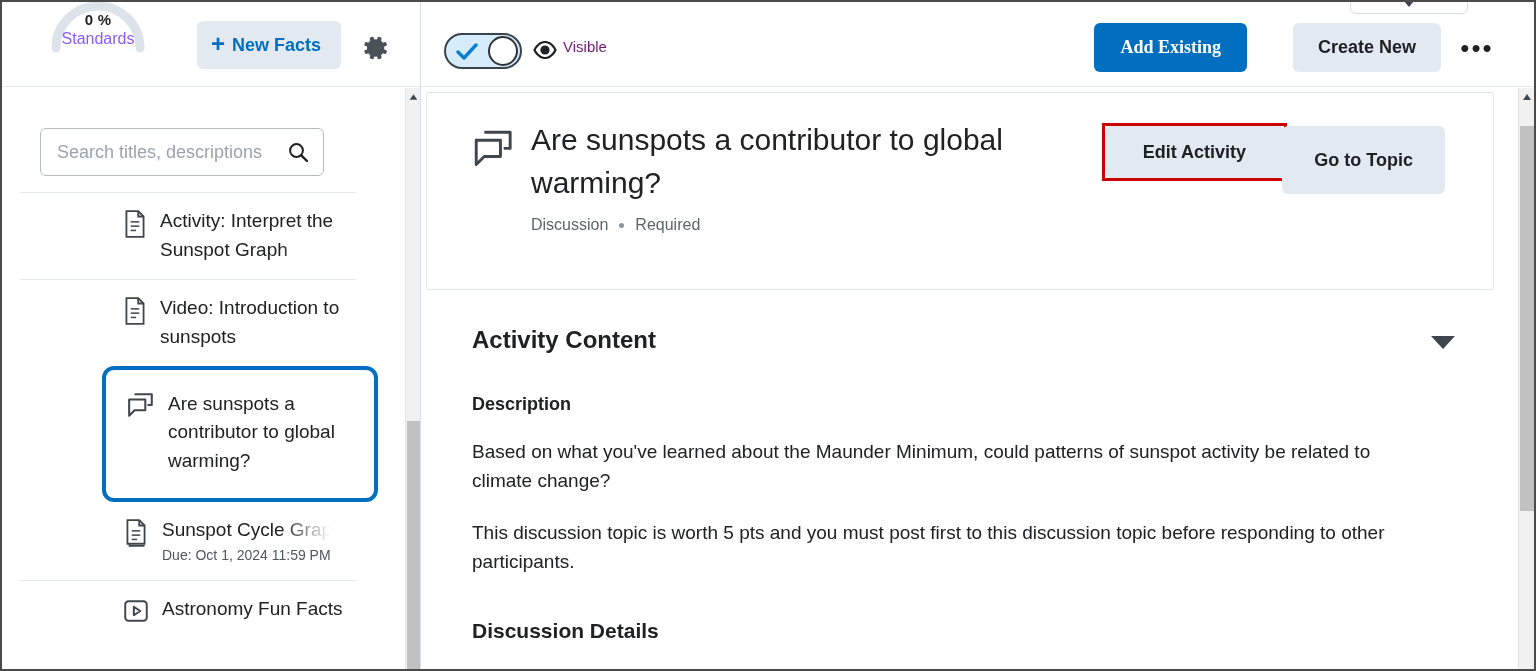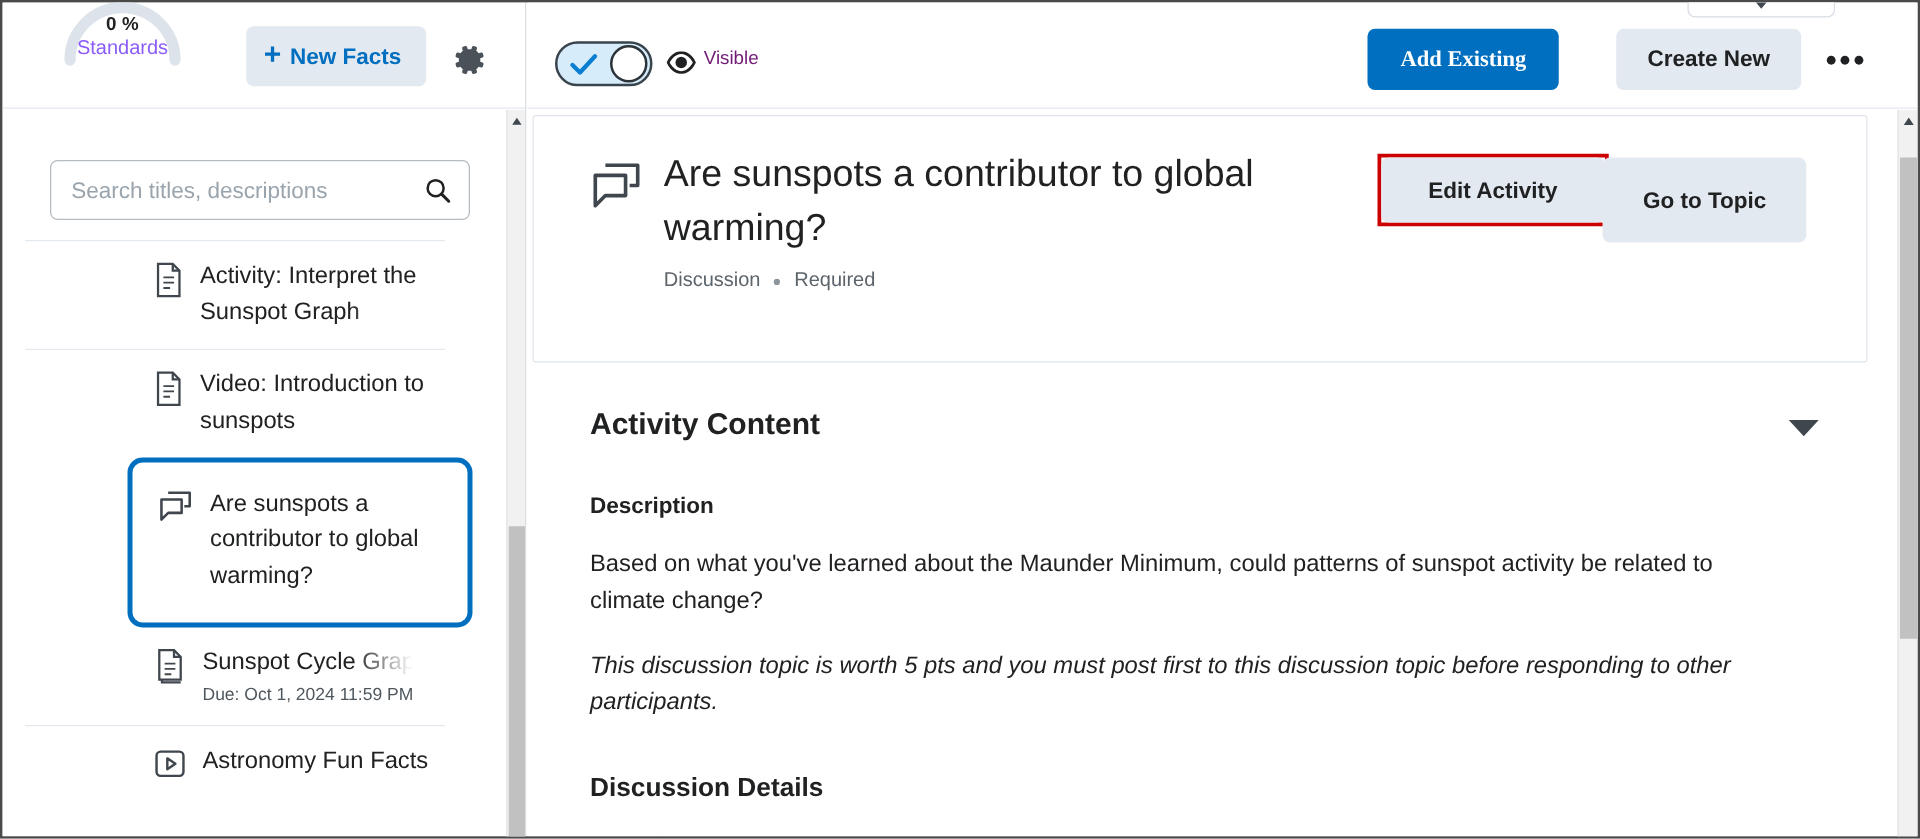--- a/index.html
+++ b/index.html
@@ -103,21 +103,21 @@
     top: 32px;
     width: 28px; height: 28px;
     cursor: pointer;
   }
 
   
   #search-wrap {
     position: absolute;
     left: 38px;
     top: 126px;
-    width: 336px;
+    width: 284px;
     height: 48px;
   }
   #search-input {
     width: 100%;
     height: 100%;
     border: 1px solid #b4bcc2;
     border-radius: 6px;
     background: #fff;
     padding: 0 46px 0 16px;
     font-family: "Liberation Sans", sans-serif;
@@ -452,21 +452,21 @@
     font-weight: bold;
     color: #202122;
   }
   .body-para {
     margin-top: 22px;
     font-size: 19px;
     line-height: 1.55;
     color: #202122;
     max-width: 960px;
   }
-  .body-para.italic { font-style: italic; }
+  .body-para.italic { }
   #details-heading {
     margin-top: 42px;
     font-size: 21px;
     font-weight: bold;
     color: #202122;
   }
   #details-row {
     margin-top: 24px;
     display: flex;
     font-size: 19px;

